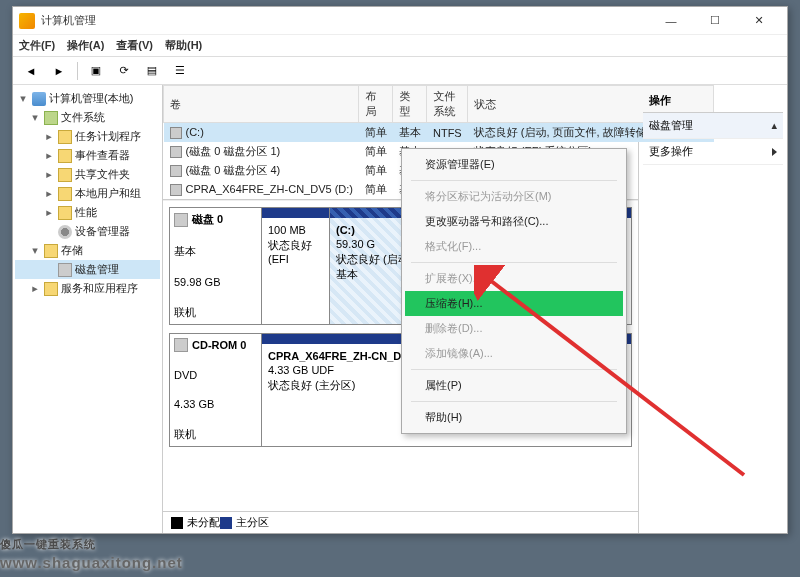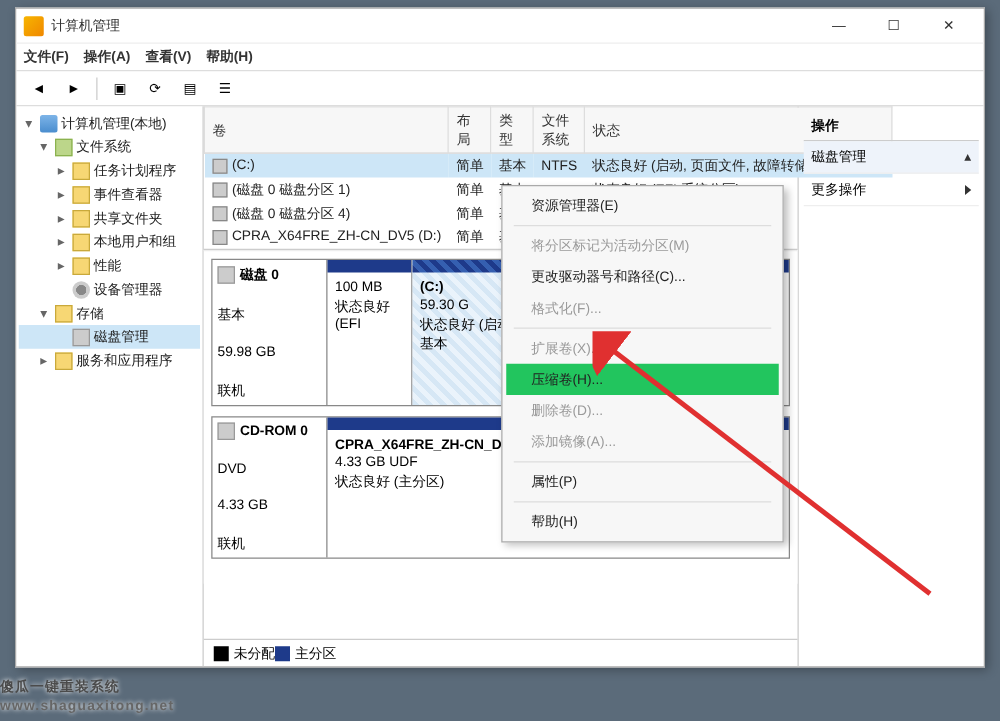--- a/index.html
+++ b/index.html
@@ -54,21 +54,21 @@
 .aitem { display: flex; align-items: center; justify-content: space-between; padding: 5px 6px; border-bottom: 1px solid #eee; }
 .aitem.sub { background: #eef3fa; }
 .aitem .tri { width: 0; height: 0; border-left: 5px solid #333; border-top: 4px solid transparent; border-bottom: 4px solid transparent; }
 .ctxmenu { position: absolute; top: 148px; left: 401px; width: 226px; background: #f7f7f7; border: 1px solid #aaa; box-shadow: 3px 3px 6px rgba(0,0,0,0.25); padding: 3px; z-index: 50; }
 .ctxmenu .mi { padding: 5px 20px; color: #222; position: relative; }
 .ctxmenu .mi.disabled { color: #9a9a9a; }
 .ctxmenu .mi.hover { background: #22c55e; }
 .ctxmenu .sep { height: 1px; background: #ddd; margin: 3px 6px; }
 .arrow { position: absolute; z-index: 60; pointer-events: none; }
 .wm { position: absolute; bottom: 6px; left: 0; right: 0; text-align: left; font-size: 22px; color: #4b4b4b; font-weight: bold; letter-spacing: 1px; text-shadow: 0 0 4px #fff; }
-.wm .sub { font-size: 11px; display: block; color: #666; }
+.wm .sub { font-size: 15px; display: block; color: #666; }
 </style>
 </head>
 <body>
 
 <div class="window">
   <div class="titlebar">
     <span class="titlebar-icon"></span>
     <span class="titlebar-text">计算机管理</span>
     <div class="win-btns">
       <div class="win-btn">—</div>

